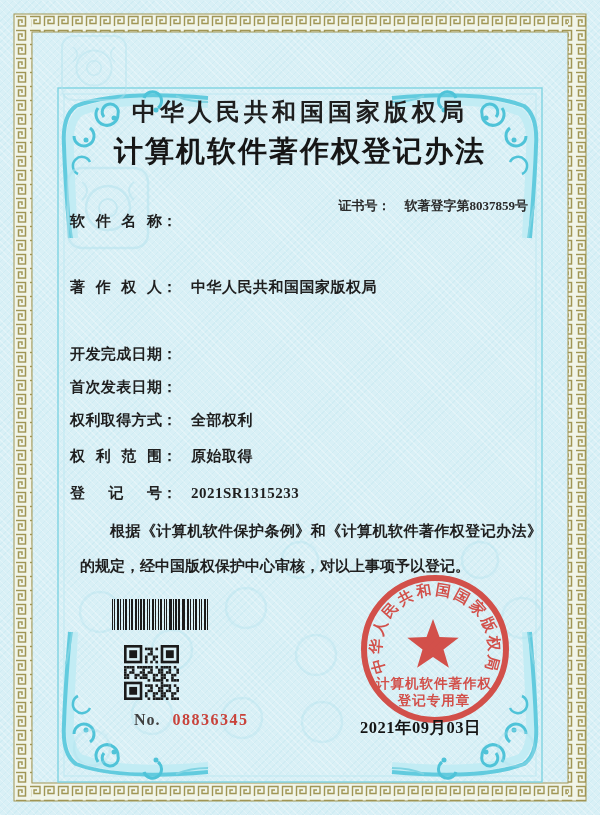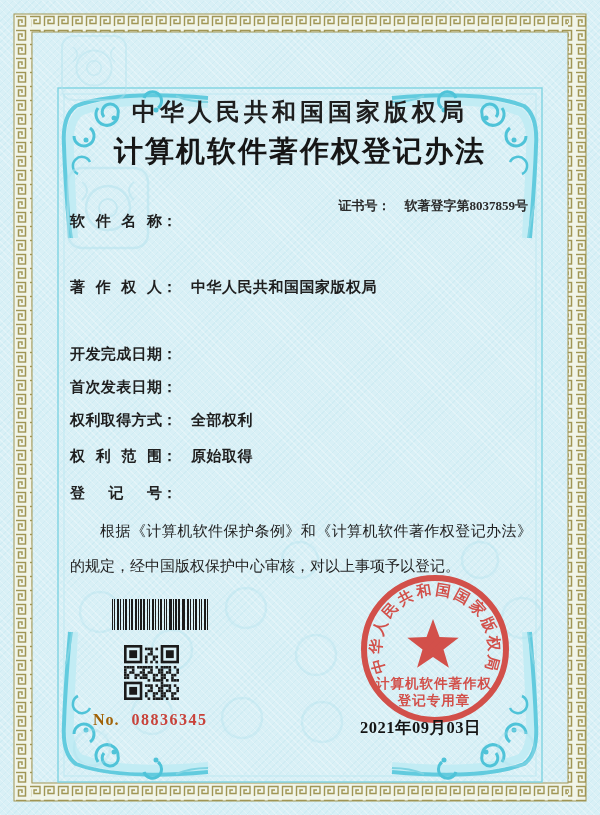--- a/index.html
+++ b/index.html
@@ -34,34 +34,34 @@
   .cert-no .gap{display:inline-block;width:14px;}
 
   .row{position:absolute;left:70px;display:flex;align-items:flex-start;
        font-size:15px;font-weight:700;color:#1f1f1f;line-height:20px;white-space:nowrap;}
   .lab{display:inline-flex;justify-content:space-between;width:92px;}
   .colon{display:inline-block;}
   .val{margin-left:14px;letter-spacing:.5px;}
   .val .v2{line-height:19px;letter-spacing:1px;}
 
   .statement{
-    position:absolute;left:70px;top:514px;width:462px;
-    font-size:15px;font-weight:400;line-height:35px;color:#1f1f1f;
+    position:absolute;left:80px;top:514px;width:462px;
+    font-size:15px;font-weight:700;line-height:35px;color:#1f1f1f;
     text-align:justify;text-indent:2em;
   }
 
   .barcode{
     position:absolute;left:112px;top:599px;width:98px;height:31px;
     display:flex;align-items:stretch;overflow:hidden;
   }
   .barcode span{display:block;height:100%;}
   .qr{position:absolute;left:124px;top:645px;width:55px;height:55px;}
 
   .no-line{position:absolute;left:93px;top:711px;font-size:16px;font-weight:700;white-space:nowrap;}
-  .no-line .no-label{color:#a16207;letter-spacing:1px;}
+  .no-line .no-label{color:#404040;letter-spacing:1px;margin-left:41px;}
   .no-line .no-value{color:#c8423a;letter-spacing:1.5px;margin-left:8px;text-align:center;}
 
   .seal-svg{position:absolute;left:350px;top:565px;pointer-events:none;}
   .issue-date{
     position:absolute;left:360px;top:717px;width:120px;text-align:center;
     font-size:16.5px;font-weight:700;color:#151515;letter-spacing:.5px;white-space:nowrap;
   }
 </style>
 </head>
 <body>
@@ -209,20 +209,21 @@
     <span class="val">原始取得</span>
   </div>
 
   <div class="row" style="top:483px">
     <span class="lab">
         <span>登</span>
         <span>记</span>
         <span>号</span>
       </span>
       <span class="colon">：</span>
+    <span class="val">2021SR1315233</span>
   </div>
 
   <div class="statement">根据《计算机软件保护条例》和《计算机软件著作权登记办法》的规定，经中国版权保护中心审核，对以上事项予以登记。</div>
 
   <div class="barcode" id="barcode">
       <span style="width: 1.2px; margin-right: 1px; background: rgb(27, 27, 27);"></span>
       <span style="width: 2.4px; margin-right: 2px; background: rgb(27, 27, 27);"></span>
       <span style="width: 3.6px; margin-right: 1px; background: rgb(27, 27, 27);"></span>
       <span style="width: 1.2px; margin-right: 2px; background: rgb(27, 27, 27);"></span>
       <span style="width: 2.4px; margin-right: 1px; background: rgb(27, 27, 27);"></span>

